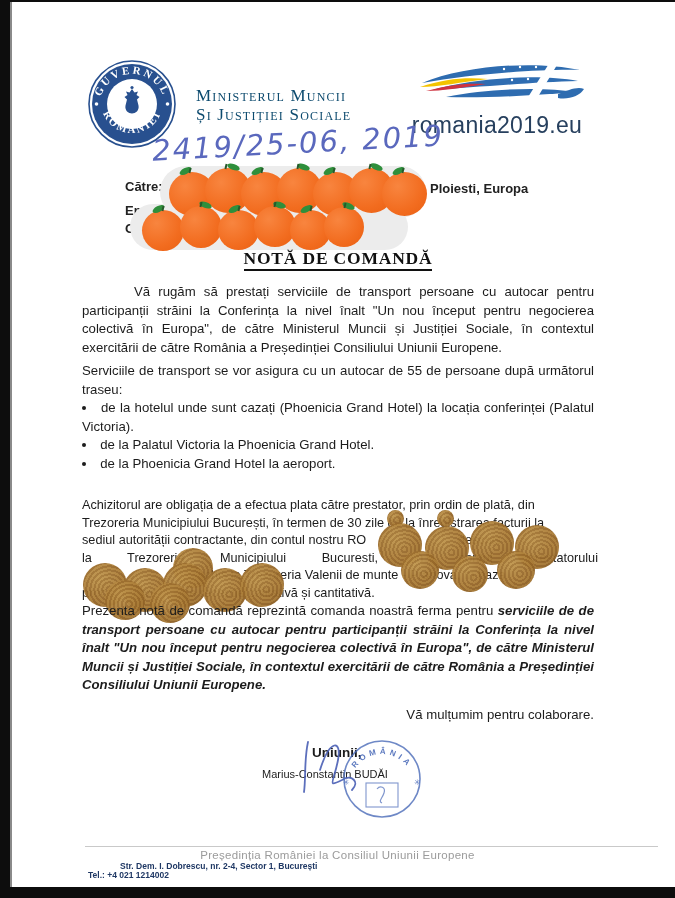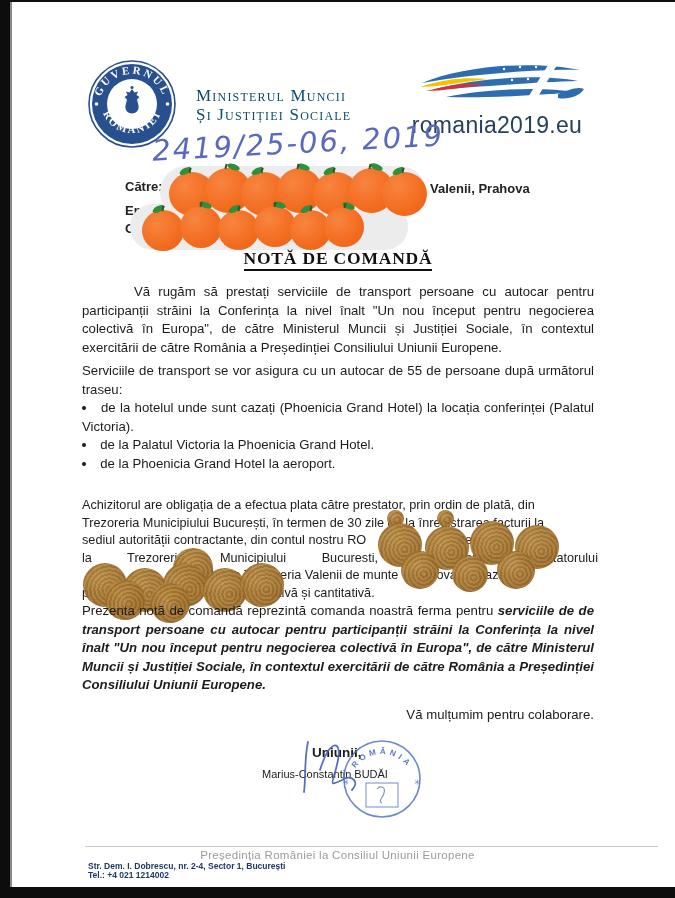--- a/index.html
+++ b/index.html
@@ -67,21 +67,21 @@
   .sig-role{position:absolute;left:312px;top:745px;font-weight:700;font-size:13.5px;}
   .sig-name{position:absolute;left:262px;top:768px;font-weight:400;font-size:11px;}
   .stamp{position:absolute;left:322px;top:733px;width:118px;height:90px;}
   .scribble{position:absolute;left:290px;top:730px;width:90px;height:72px;}
 
   
   .f-divider{position:absolute;left:85px;top:846px;width:573px;height:1px;background:#c9c9c9;}
   .f-motto{position:absolute;left:0;top:849px;width:675px;text-align:center;
            color:#9b9b9b;font-size:11.5px;letter-spacing:.3px;}
   .f-small{position:absolute;left:88px;font-weight:700;font-size:8.5px;color:#1f3864;line-height:9px;}
-  .f-addr{top:862px;}
+  .f-addr{top:862px;margin-left:32px;}
   .f-phone{top:871px;}
   .f-links{top:880px;margin-top:12px;}
   .f-links a{color:#1f3864;text-decoration:underline;}
   .f-sep{padding:0 3px;text-decoration:none;display:inline-block;}
 </style>
 </head>
 <body>
 
 <div class="stage">
 
@@ -130,21 +130,21 @@
         <circle cx="104" cy="20" r="1.2" fill="#fff"></circle>
       <circle cx="120" cy="19" r="1.2" fill="#fff"></circle>
     </svg>
     <div class="eulogo-text">romania2019.eu</div>
   </div>
 
   <div class="handwriting">2419/25-06, 2019</div>
 
   <div class="recip r-label">Către:</div>
   <div class="recip r-company">S.C</div>
-  <div class="recip r-loc">Valenii, Prahova</div>
+  <div class="recip r-loc">Ploiesti, Europa</div>
   <div class="recip r-email">Email</div>
   <div class="recip r-cui">CUI</div>
 
   <div class="blob" style="left:160px;top:166px;width:266px;height:52px;border-radius:26px;"></div>
   <div class="blob" style="left:130px;top:204px;width:278px;height:46px;border-radius:23px;"></div>
   <div class="orange" style="left:169px;top:172px;width:46px;height:44px;">
       <i class="leaf"></i>
       <i class="stem"></i>
     </div>
   <div class="orange" style="left:205px;top:168px;width:46px;height:45px;">

